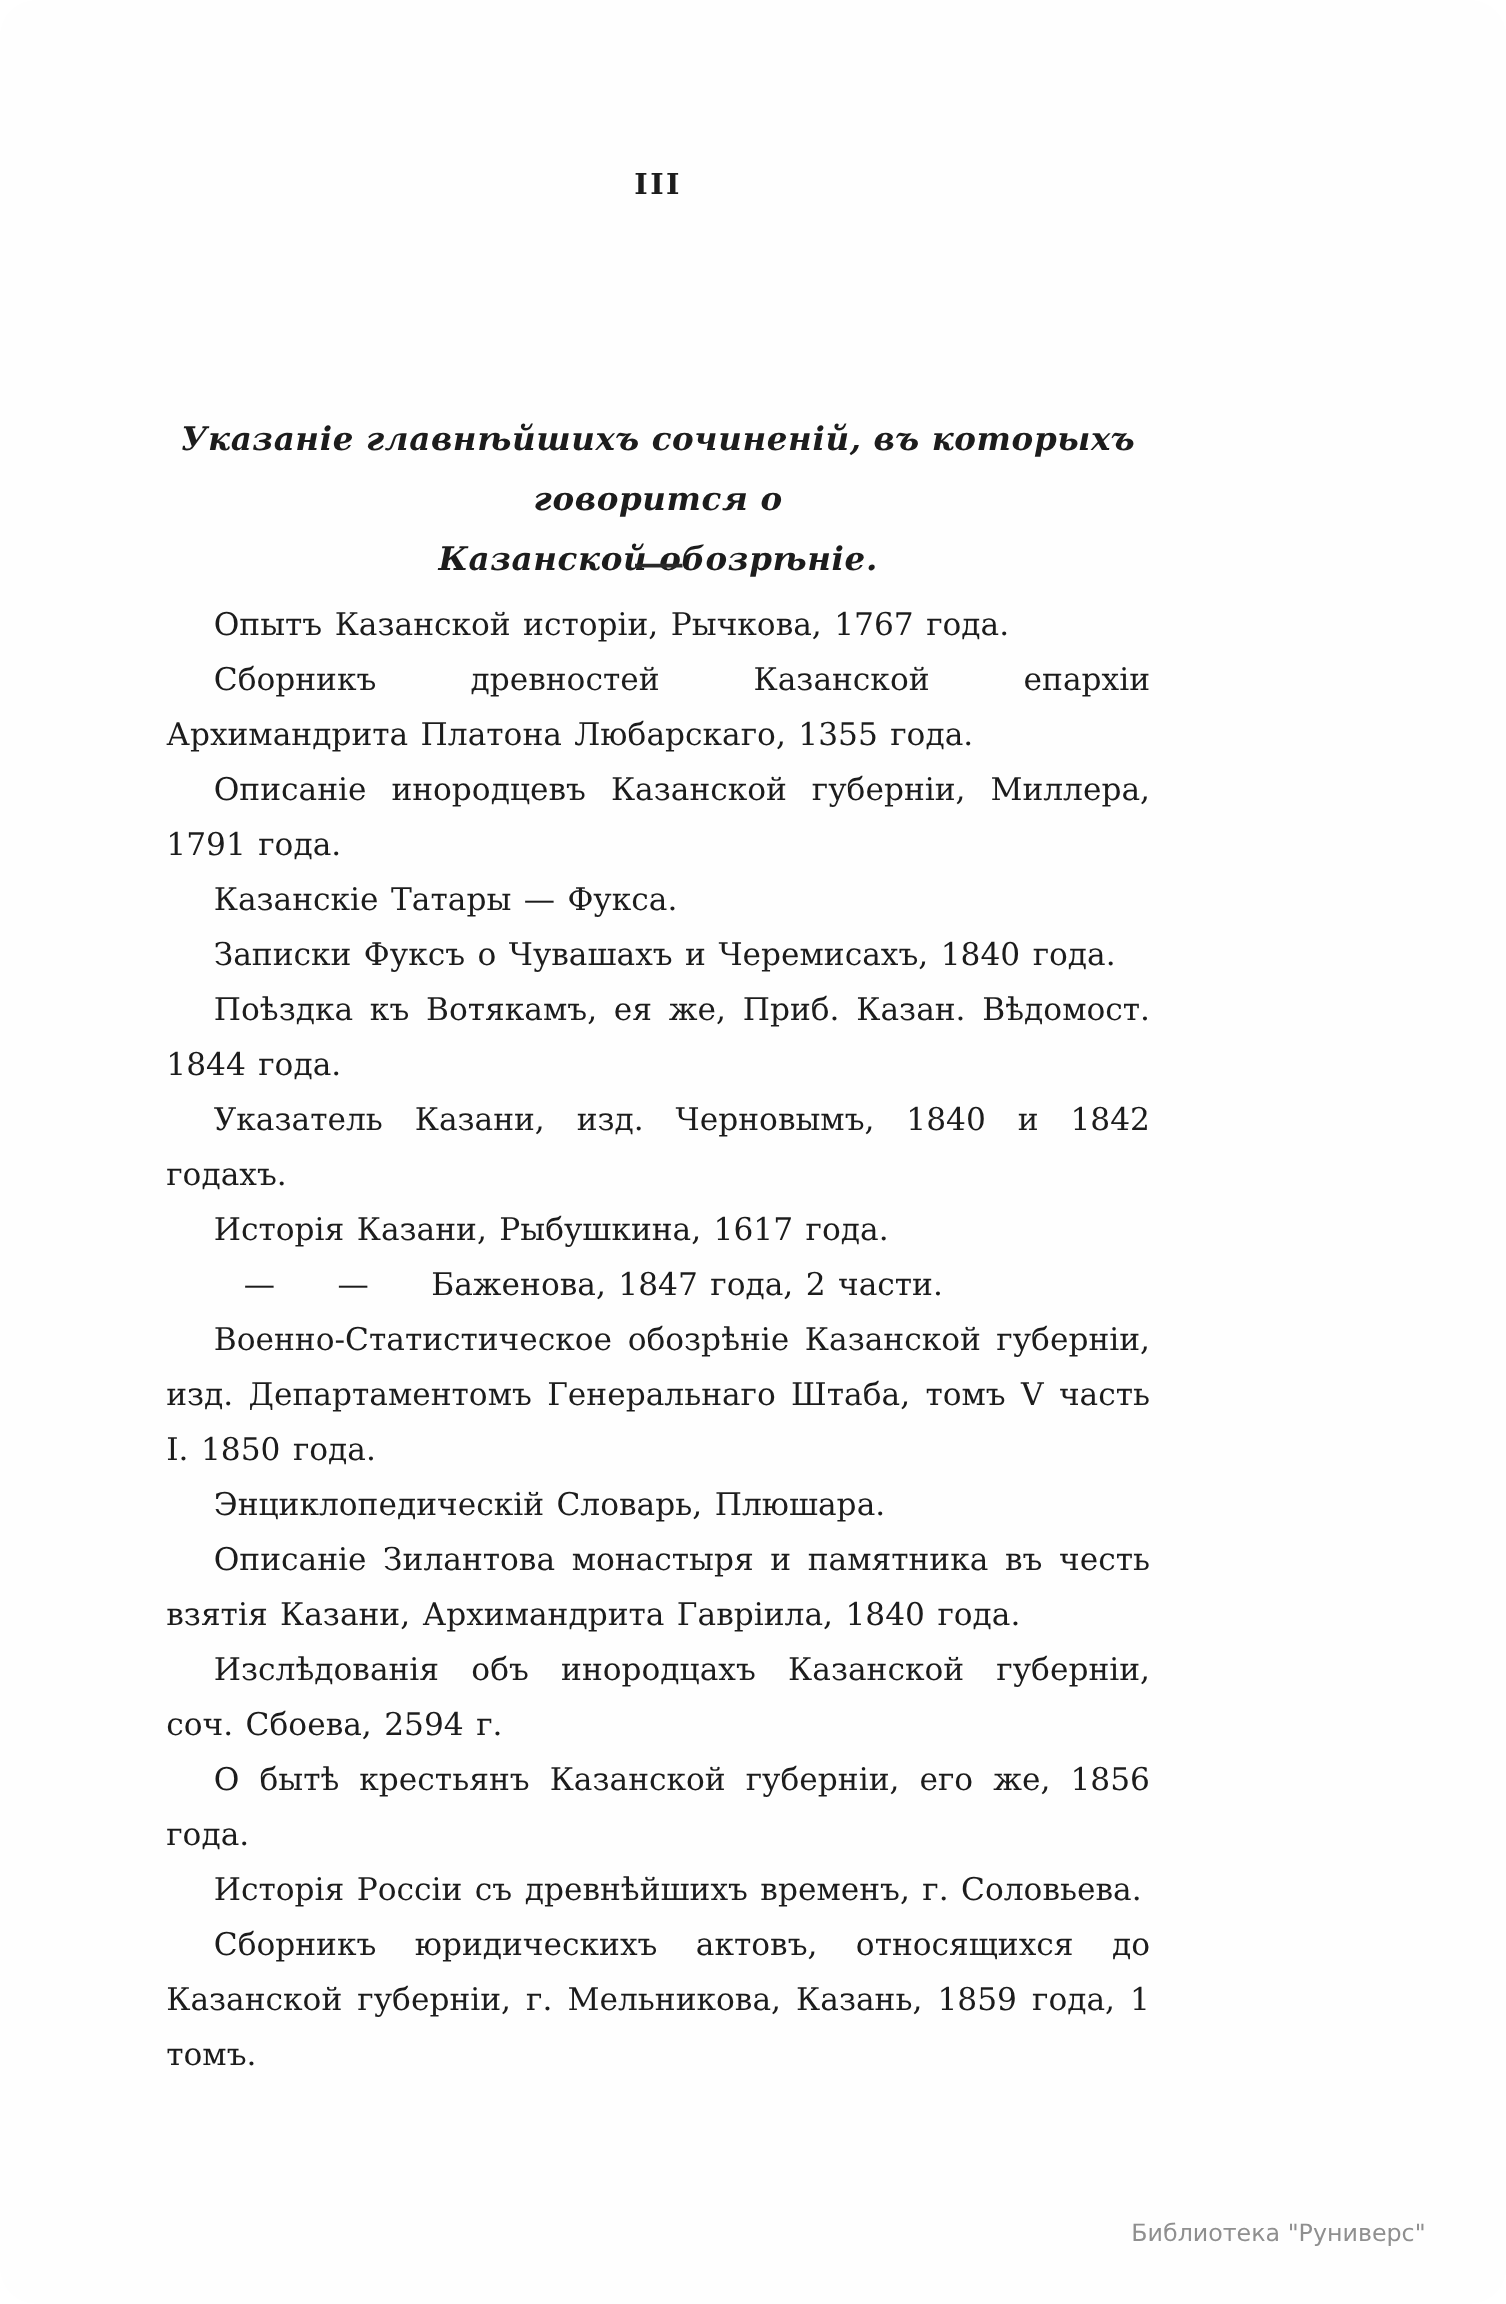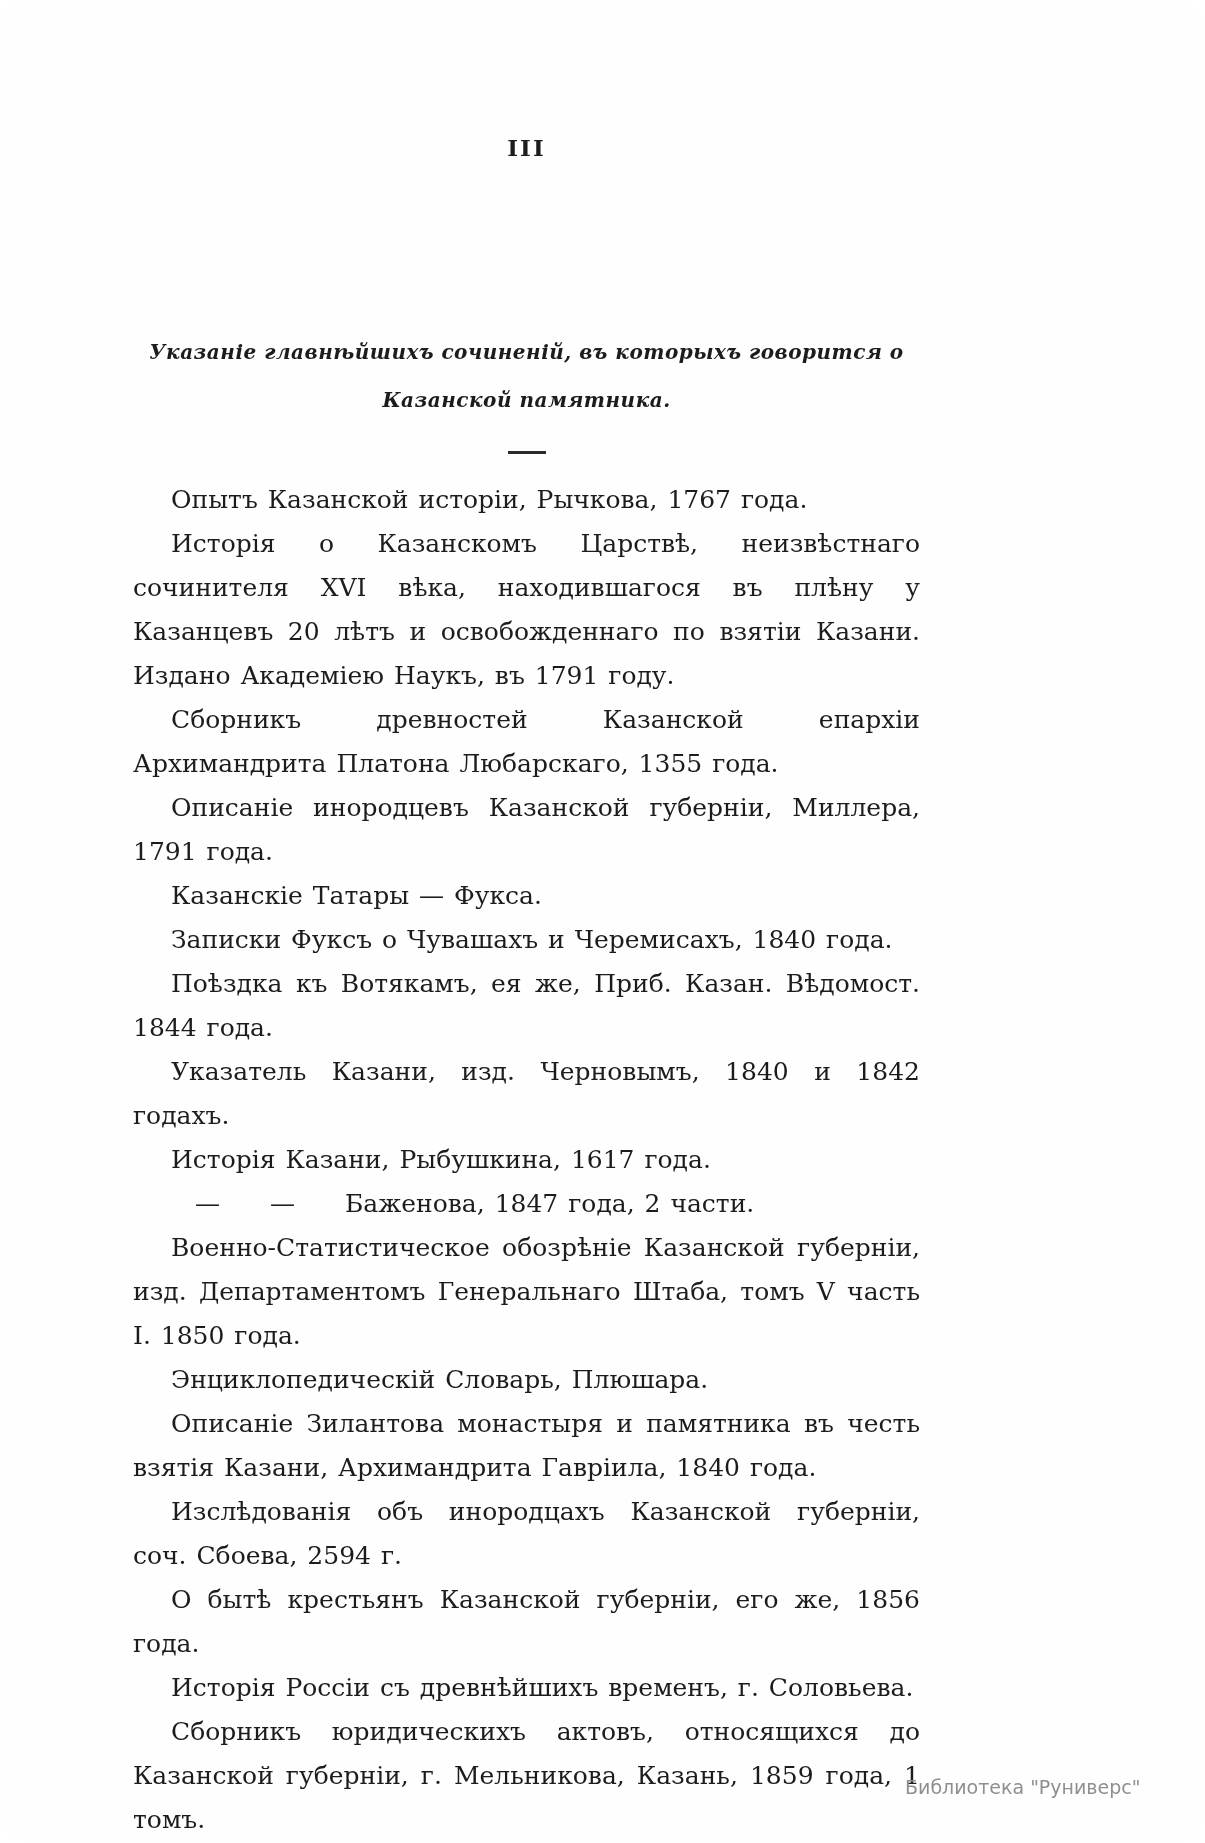--- a/index.html
+++ b/index.html
@@ -32,21 +32,21 @@
     letter-spacing: 2px;
   }
   .heading {
     position: absolute;
     top: 328px;
     left: 133px;
     width: 787px;
     text-align: center;
     font-style: italic;
     font-weight: 700;
-    font-size: 20px;
+    font-size: 26px;
     line-height: 48px;
     letter-spacing: 0.5px;
   }
   .divider {
     position: absolute;
     top: 442px;
     left: 133px;
     width: 787px;
     text-align: center;
   }
@@ -88,30 +88,29 @@
 </style>
 </head>
 <body>
 
 <div class="scan-page">
 
   <div class="page-number">III</div>
 
   <div class="heading">
     <div>Указаніе главнѣйшихъ сочиненій, въ которыхъ говорится о</div>
-    <div>Казанской памятника.</div>
+    <div>Казанской обозрѣніе.</div>
   </div>
 
   <div class="divider">
     <span class="rule"></span>
   </div>
 
   <div class="body-text">
     <p class="entry">Опытъ Казанской исторіи, Рычкова, 1767 года.</p>
-    <p class="entry">Исторія о Казанскомъ Царствѣ, неизвѣстнаго сочинителя XVI вѣка, находившагося въ плѣну у Казанцевъ 20 лѣтъ и освобожденнаго по взятіи Казани. Издано Академіею Наукъ, въ 1791 году.</p>
     <p class="entry">Сборникъ древностей Казанской епархіи Архимандрита Платона Любарскаго, 1355 года.</p>
     <p class="entry">Описаніе инородцевъ Казанской губерніи, Миллера, 1791 года.</p>
     <p class="entry">Казанскіе Татары — Фукса.</p>
     <p class="entry">Записки Фуксъ о Чувашахъ и Черемисахъ, 1840 года.</p>
     <p class="entry">Поѣздка къ Вотякамъ, ея же, Приб. Казан. Вѣдомост. 1844 года.</p>
     <p class="entry">Указатель Казани, изд. Черновымъ, 1840 и 1842 годахъ.</p>
     <p class="entry">Исторія Казани, Рыбушкина, 1617 года.</p>
     <p class="entry ditto">—  —  Баженова, 1847 года, 2 части.</p>
     <p class="entry">Военно-Статистическое обозрѣніе Казанской губерніи, изд. Департаментомъ Генеральнаго Штаба, томъ V часть I. 1850 года.</p>
     <p class="entry">Энциклопедическій Словарь, Плюшара.</p>

